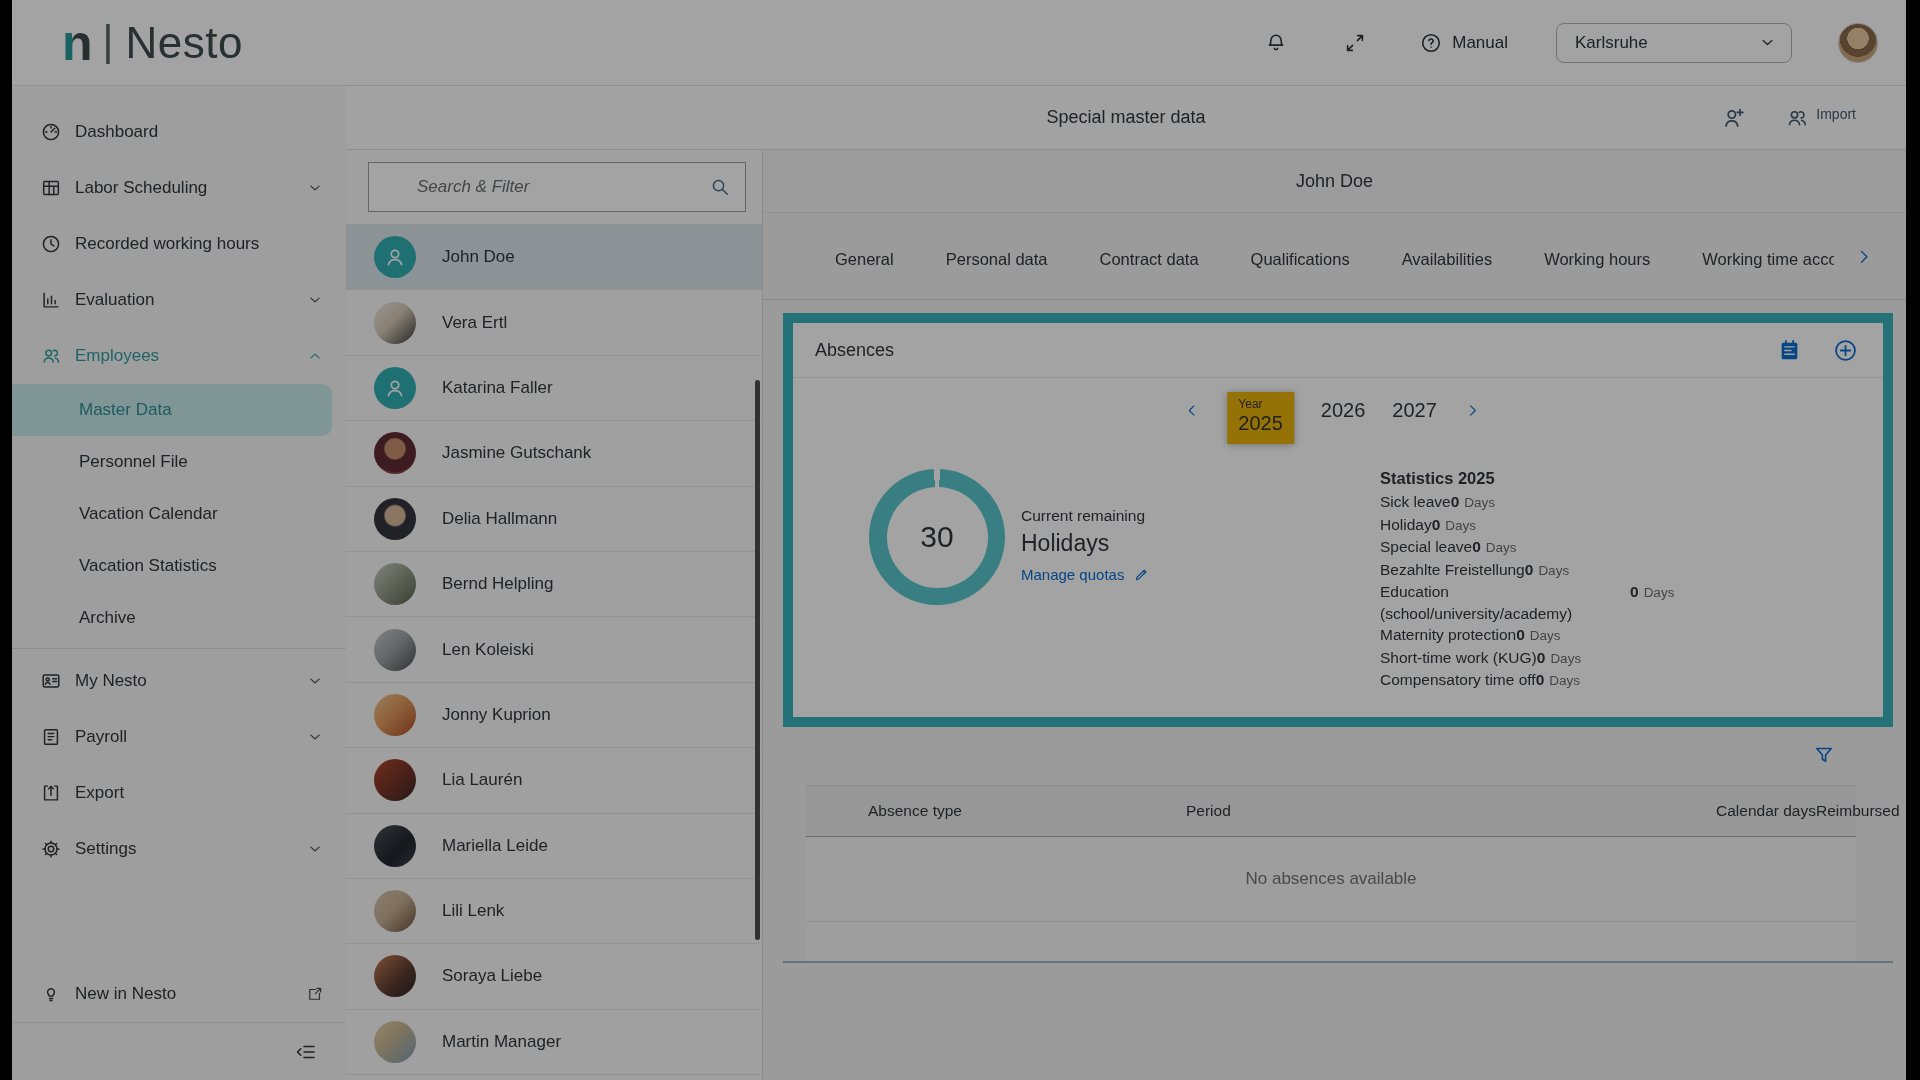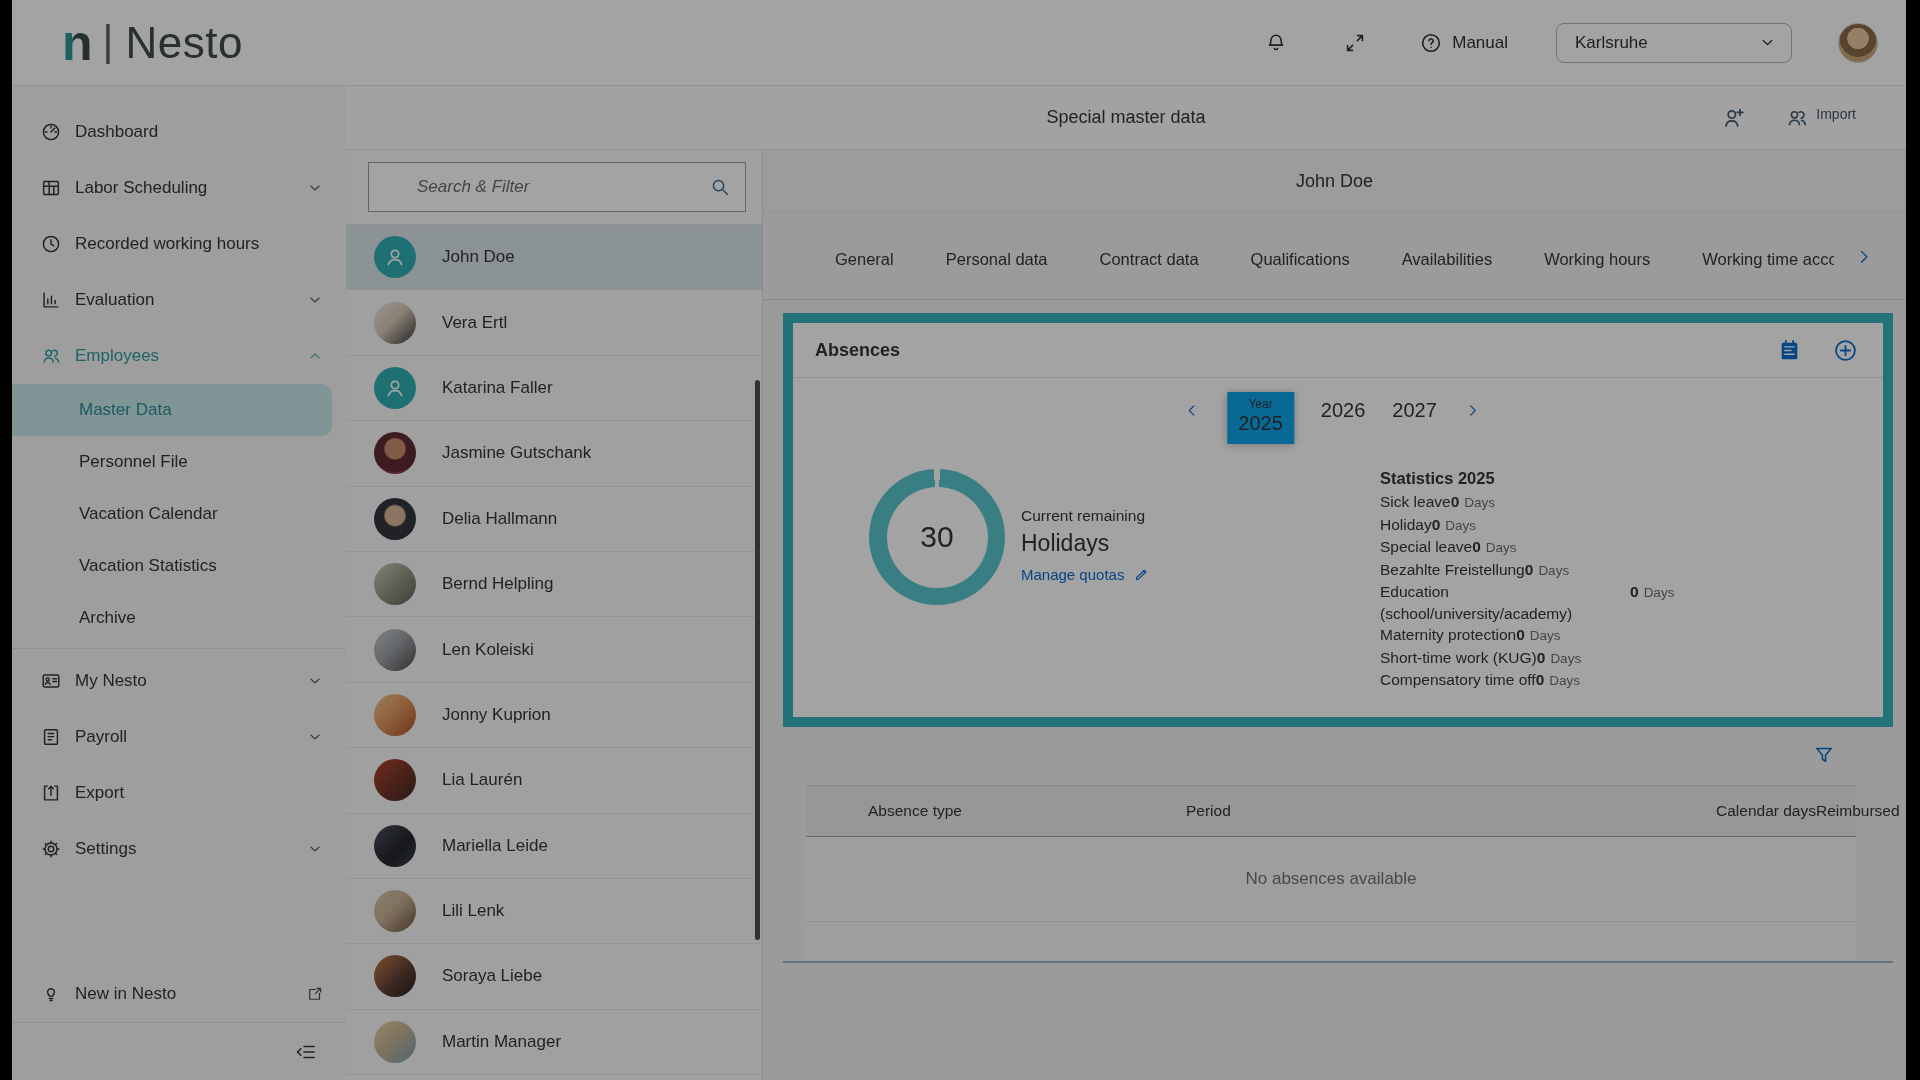--- a/index.html
+++ b/index.html
@@ -102,28 +102,28 @@
   .tab { font-size:16.5px; color:#32363a; cursor:pointer; white-space:nowrap; }
   .tab.truncated { max-width:132px; overflow:hidden; }
   .tabs-chev { position:absolute; right:32px; top:50%; transform:translateY(-46%); width:20px; height:20px;
                color:#0a6ed1; cursor:pointer; }
 
   
   .absences-card { position:absolute; left:20px; top:163px; width:1110px; height:414px; background:#ffffff;
                    border:10px solid #38b2ba; z-index:60; }
   .abs-header { height:55px; display:flex; align-items:center; padding:0 24px 0 22px;
                 border-bottom:1px solid #e5e5e5; }
-  .abs-title { font-size:18px; color:#32363a;font-weight:bold; }
+  .abs-title { font-size:18px; color:#32363a; }
   .abs-header-icons { margin-left:auto; display:flex; align-items:center; gap:30px; }
   .abs-ic { width:25px; height:25px; color:#0a6ed1; cursor:pointer; }
   .year-nav { position:absolute; left:50%; top:56px; transform:translateX(-52%); height:62px;
               display:flex; align-items:center; gap:27px; }
   .yn-chev { width:17px; height:17px; color:#0a6ed1; cursor:pointer; }
-  .year-card { background:#0ea5e9; box-shadow:0 1px 8px rgba(0,0,0,0.28); padding:5px 11px 9px;
-               text-align:center; cursor:pointer;margin-top:16px; }
+  .year-card { background:#eab308; box-shadow:0 1px 8px rgba(0,0,0,0.28); padding:5px 11px 9px;
+               cursor:pointer;margin-top:16px; }
   .year-card .yc-tip { font-size:12px; color:#32363a; margin-bottom:1px; }
   .year-card .yc-year { font-size:20px; color:#32363a; }
   .year-item { font-size:20px; color:#32363a; cursor:pointer; }
   .donut { position:absolute; left:76px; top:146px; width:136px; height:136px; border-radius:50%;
            background:conic-gradient(#fff 0 2.5deg, #58c5cb 2.5deg 357.5deg, #fff 357.5deg 360deg);
            display:flex; align-items:center; justify-content:center; }
   .donut-hole { width:101px; height:101px; border-radius:50%; background:#fff; display:flex;
                 align-items:center; justify-content:center; font-size:30px; color:#32363a; }
   .donut-caption { position:absolute; left:228px; top:184px; }
   .dc-top { font-size:15.5px; color:#32363a; }

